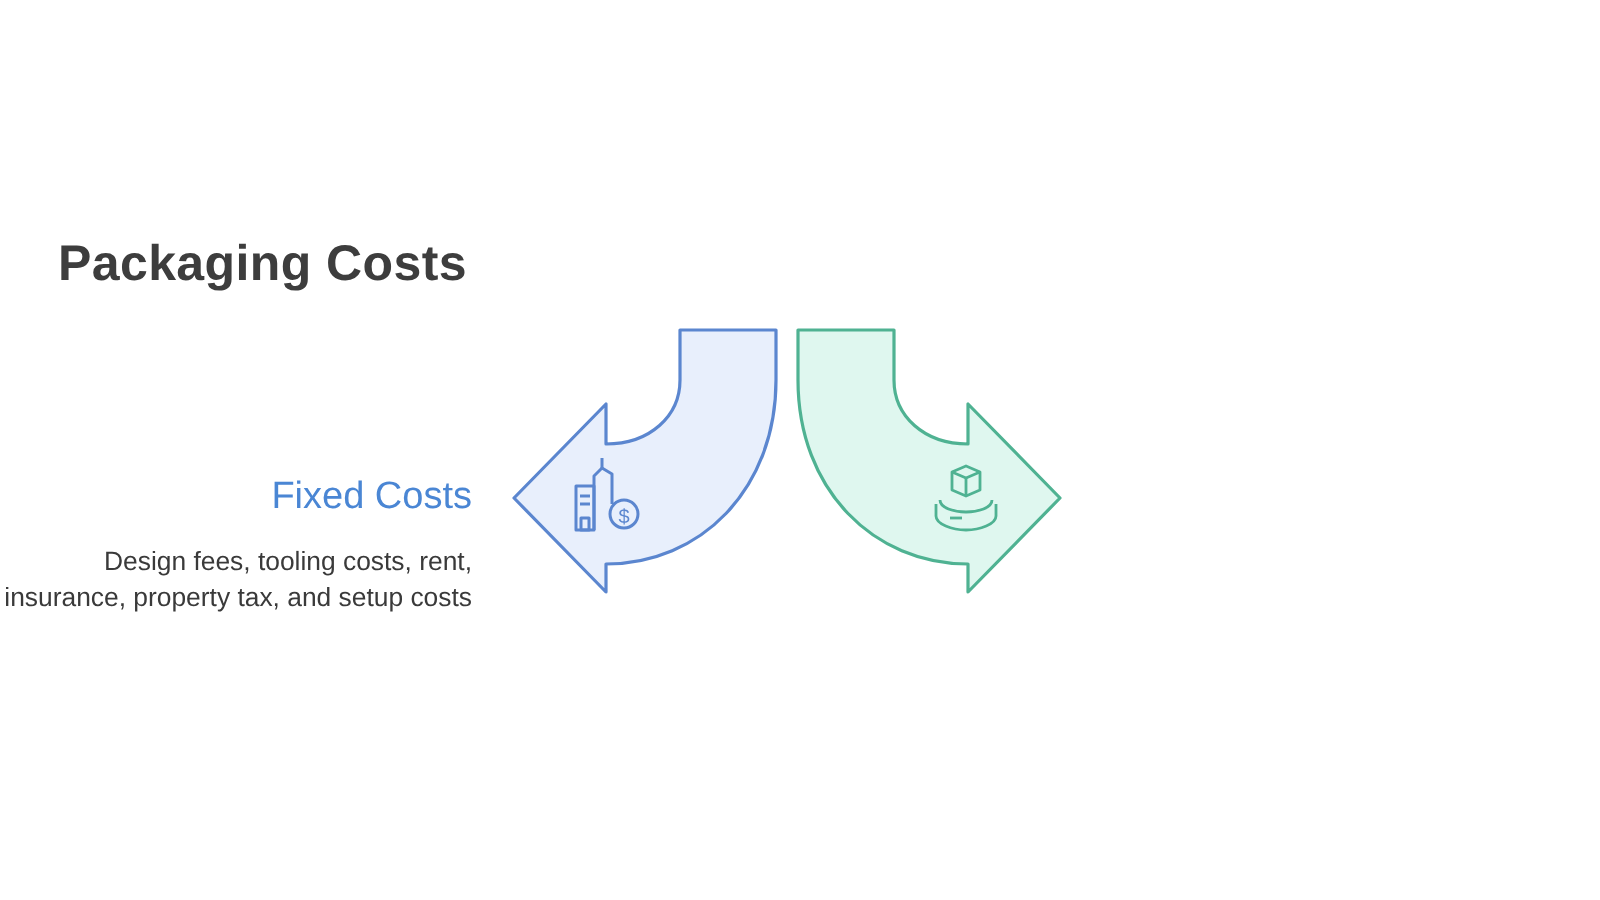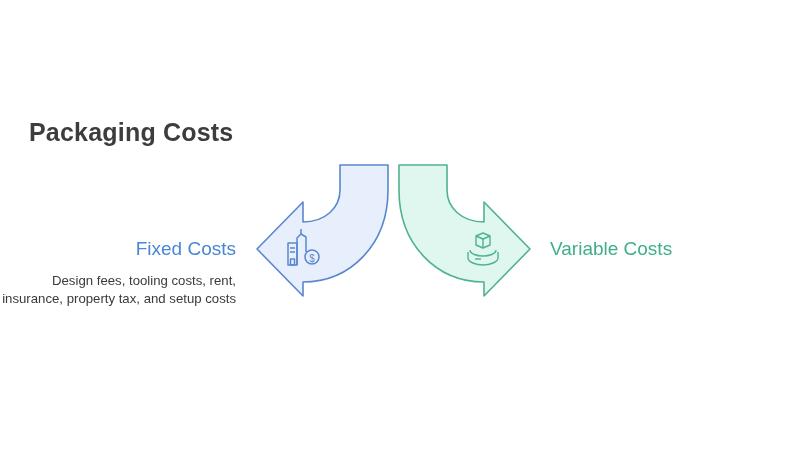--- a/index.html
+++ b/index.html
@@ -54,14 +54,13 @@
     <line x1="475" y1="259" x2="481" y2="259"></line>
   </g>
 </svg>
 
 <div class="left-block">
   <div class="heading">Fixed Costs</div>
   <div class="desc">Design fees, tooling costs, rent, insurance, property tax, and setup costs</div>
 </div>
 
 <div class="right-block">
-  <div class="heading">Variable Costs</div>
 </div>
 
 </body></html>

